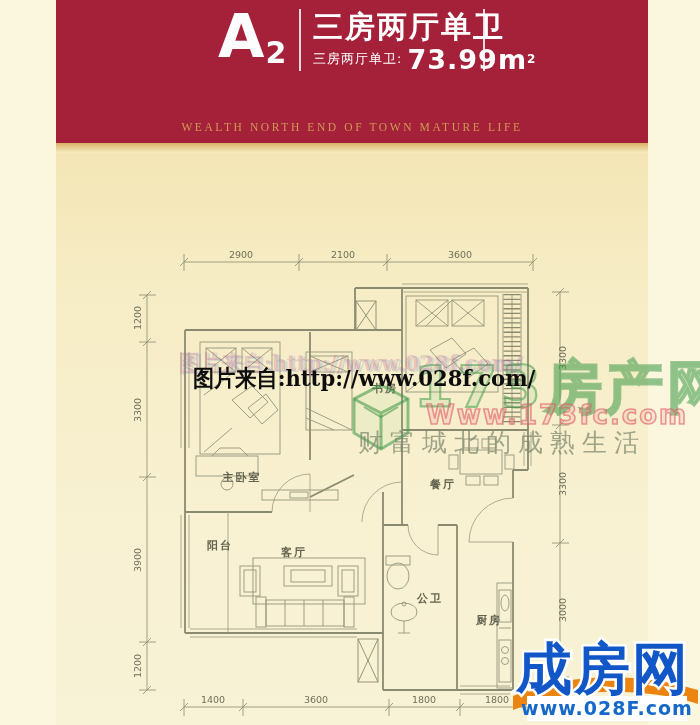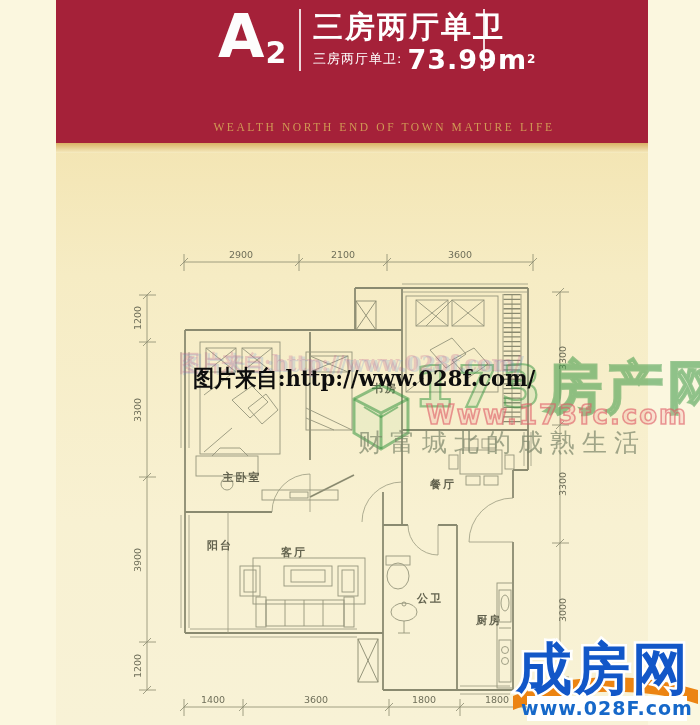--- a/index.html
+++ b/index.html
@@ -19,21 +19,21 @@
   .vl1{left:243px;top:9px;height:62px;}
   .vl2{left:427px;top:9px;height:62px;}
   .layout-title{position:absolute;left:257px;top:7px;color:#FFFFFF;font-size:30px;font-weight:700;letter-spacing:2px;white-space:nowrap;font-family:Liberation Mono, monospace;}
   .area-line{position:absolute;left:257px;top:44px;color:#FFFFFF;white-space:nowrap;}
   .area-line .lbl{font-size:13px;letter-spacing:1px;vertical-align:6px;}
   .area-line .val{font-size:27px;font-weight:800;letter-spacing:1px;}
   .area-line sup{font-size:12px;font-weight:800;}
   .slogan-cn{position:absolute;left:0;top:90px;width:100%;text-align:center;
         color:#D8A55C;font-size:23px;font-weight:700;letter-spacing:11px;text-indent:11px;white-space:nowrap;}
   .slogan-en{position:absolute;left:0;top:121px;width:100%;text-align:center;
-        color:#D09A55;font-size:11.5px;letter-spacing:2.6px;font-family:"Liberation Serif",serif;white-space:nowrap;padding-left:32px;}
+        color:#D09A55;font-size:11.5px;letter-spacing:2.6px;font-family:"Liberation Serif",serif;white-space:nowrap;}
   
   #plan{position:absolute;left:130px;top:245px;z-index:2;}
   #plan text{font-family:"DejaVu Sans",sans-serif;}
   .room-label{font-size:11px;fill:#62624E;font-weight:600;letter-spacing:2px;}
   .dim-label{font-size:9.5px;fill:#6F6F5A;}
   
   .wm{position:absolute;white-space:nowrap;pointer-events:none;}
   .wm-cube{left:350px;top:381px;z-index:3;}
   .wm-portal{left:414px;top:350px;z-index:3;font-size:57px;font-weight:900;letter-spacing:4px;
         color:rgba(110,190,120,.14);-webkit-text-stroke:2.2px rgba(56,150,66,.5);}

